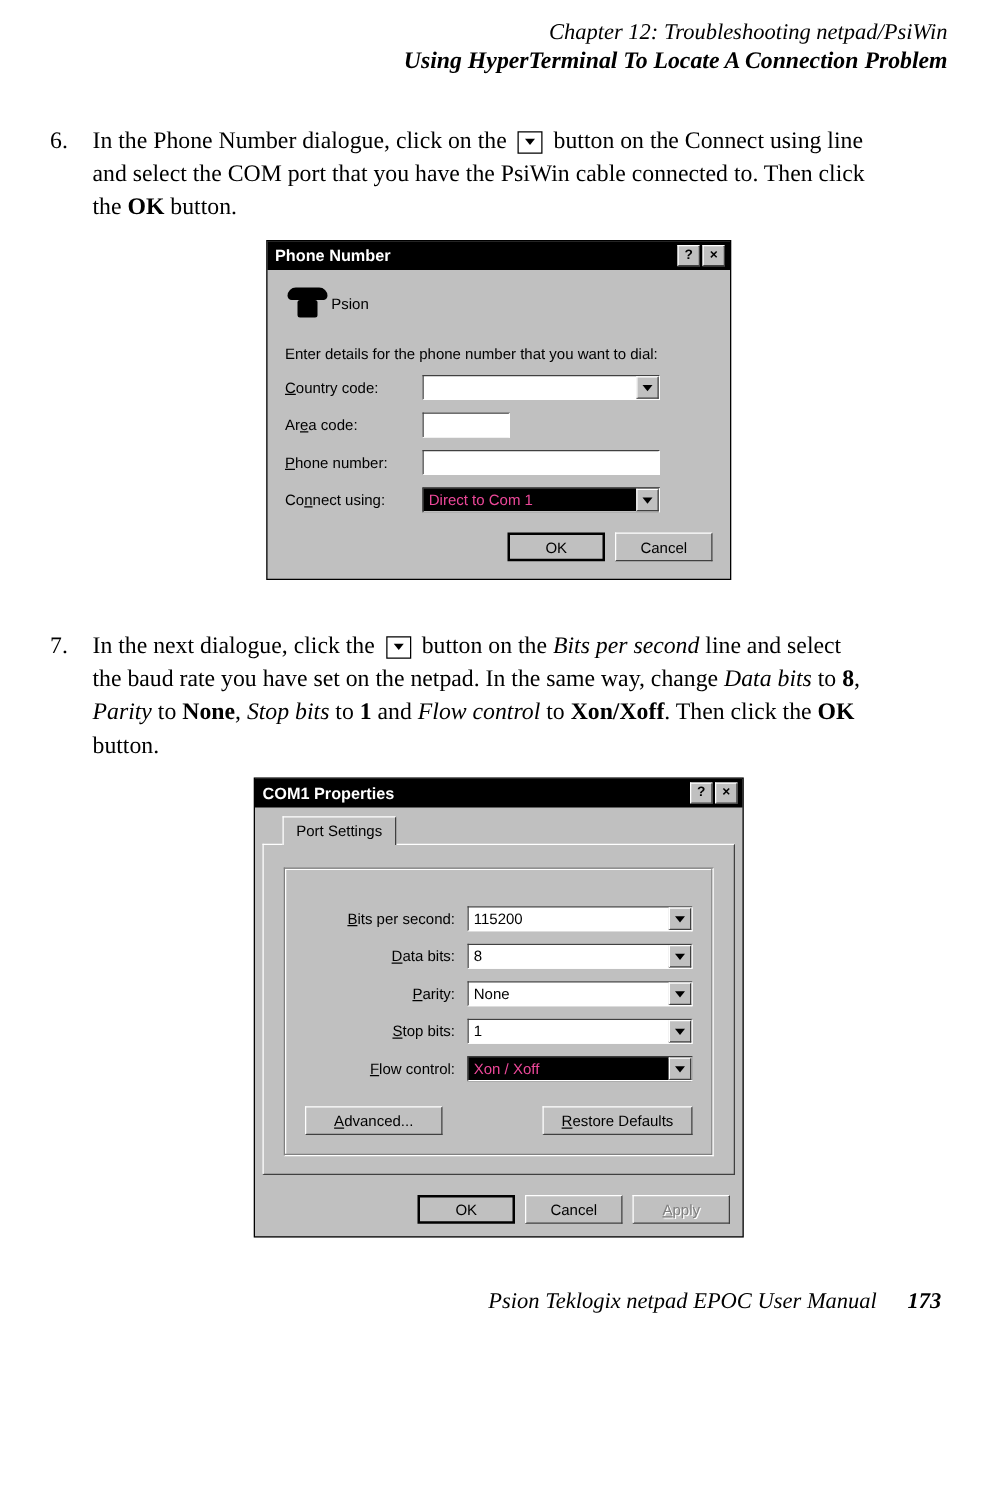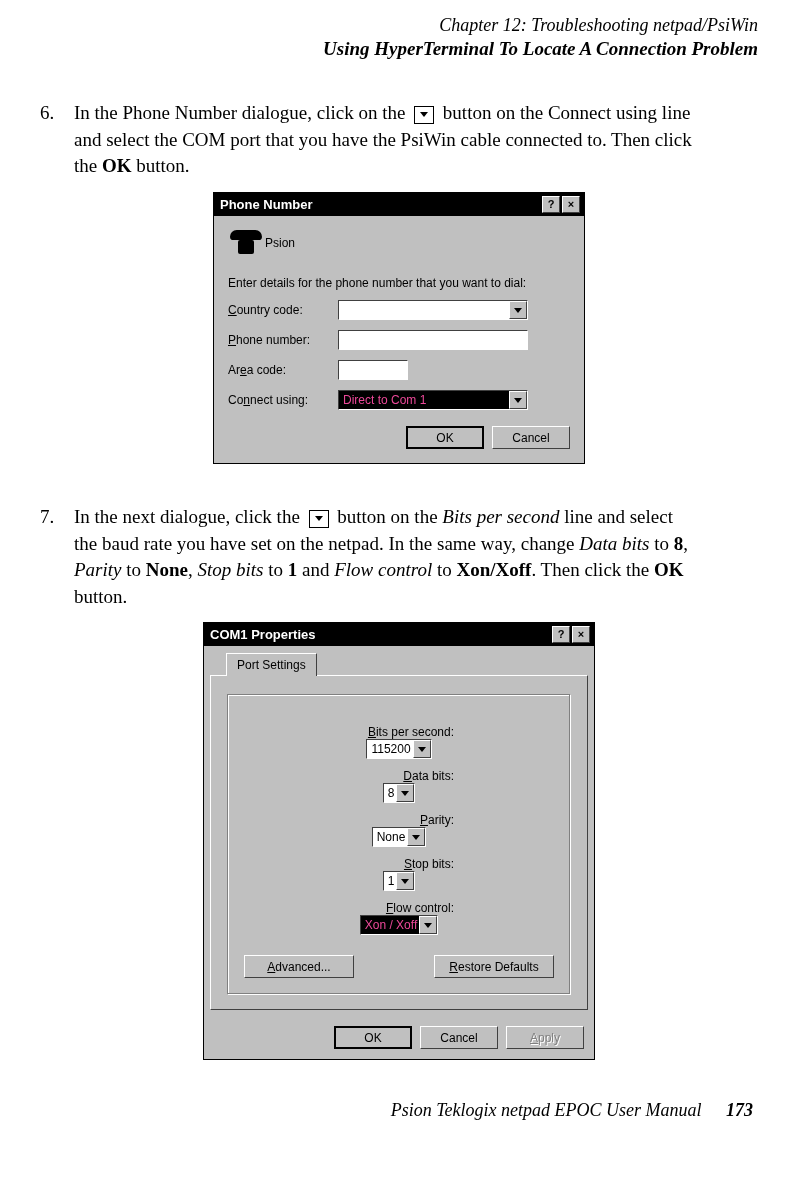--- a/index.html
+++ b/index.html
@@ -168,21 +168,21 @@
   }
   .inner-group {
     border-top: 1px solid #808080;
     border-left: 1px solid #808080;
     border-right: 1px solid #fff;
     border-bottom: 1px solid #fff;
     box-shadow: inset -1px -1px 0 #808080, inset 1px 1px 0 #fff;
     padding: 20px 16px 16px 16px;
   }
   .com-row {
-    display: flex; align-items: center; margin: 10px 0; flex-direction: column;
+    display: flex; align-items: center; margin: 10px 0;
   }
   .com-row .lbl { width: 120px; text-align: right; padding-right: 10px; }
   .com-row .combo { flex: 1; }
   .adv-row {
     display: flex; justify-content: space-between; margin-top: 20px;
   }
 
   .footer {
     text-align: right;
     font-style: italic;
@@ -231,27 +231,27 @@
         <span class="lbl"><span class="underline">C</span><span>ountry code:</span></span>
         <div class="combo" style="width:190px">
           <span></span>
             <span class="drop">
               <span class="arrow-down"></span>
             </span>
         </div>
       </div>
 
       <div class="form-row">
+        <span class="lbl"><span>Ar</span><span class="underline">e</span><span>a code:</span></span>
+        <div class="txt-input" style="width:70px"></div>
+      </div>
+
+      <div class="form-row">
         <span class="lbl"><span class="underline">P</span><span>hone number:</span></span>
         <div class="txt-input" style="width:190px"></div>
-      </div>
-
-      <div class="form-row">
-        <span class="lbl"><span>Ar</span><span class="underline">e</span><span>a code:</span></span>
-        <div class="txt-input" style="width:70px"></div>
       </div>
 
       <div class="form-row">
         <span class="lbl"><span>Co</span><span class="underline">n</span><span>nect using:</span></span>
         <div class="combo selected" style="width:190px">
           <span>Direct to Com 1</span>
           <span class="drop">
               <span class="arrow-down"></span>
             </span>
         </div>

